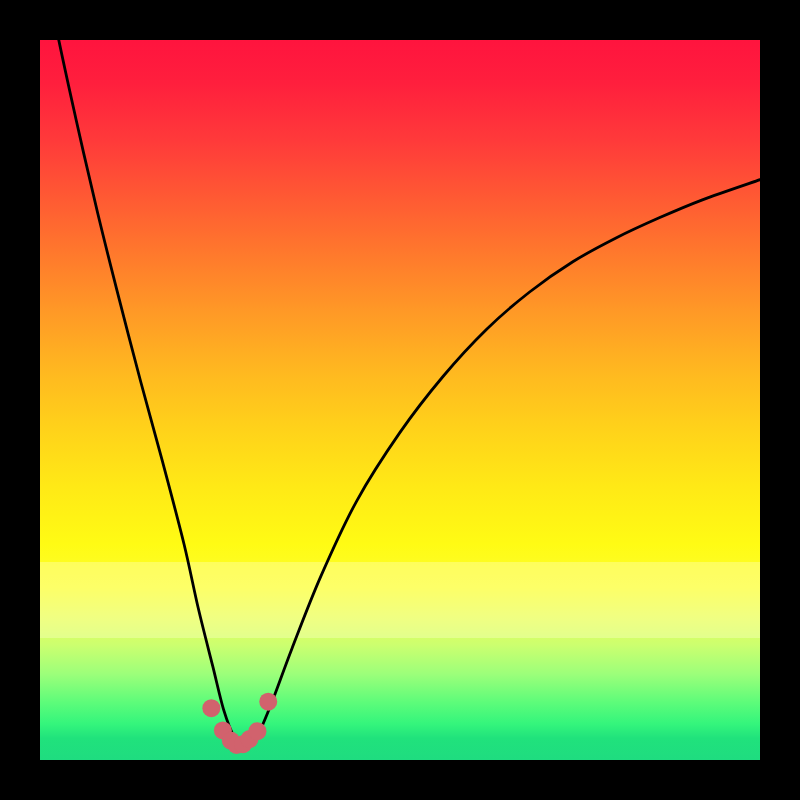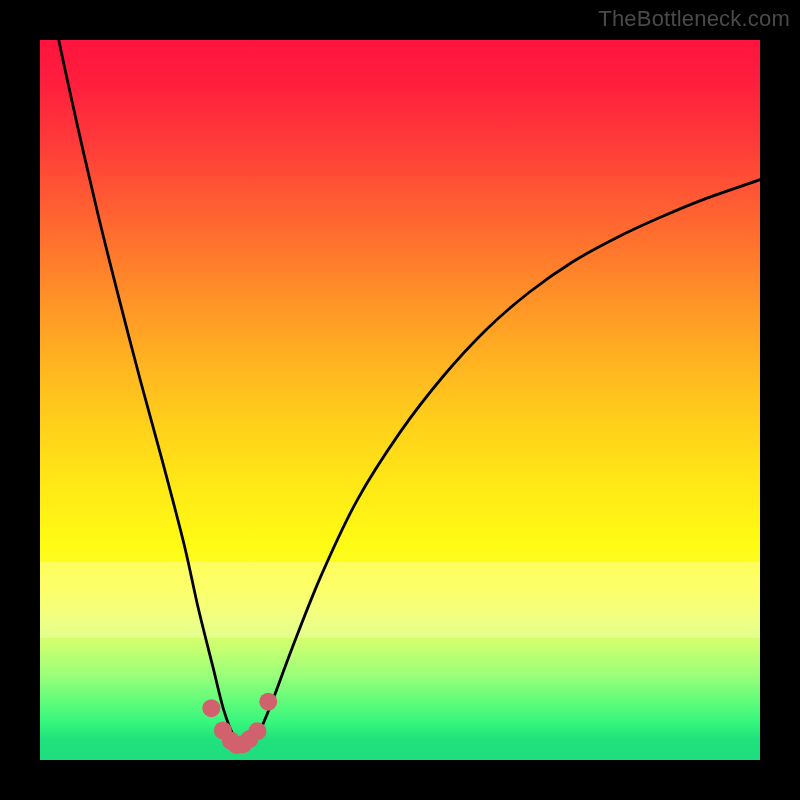--- a/index.html
+++ b/index.html
@@ -71,21 +71,20 @@
     font-size: 22px;
     letter-spacing: 0.2px;
     font-family: Arial, Helvetica, sans-serif;
   }
 </style>
 </head>
 <body>
 
 <div class="frame">
 
-  <div class="attribution">TheBottleneck.com</div>
 
   <div class="plot-area">
     <div class="band band1"></div>
 
     <svg class="curves" viewBox="0 0 720 720" preserveAspectRatio="none">
       <g id="curve-group">
           <path d="M 0.00 -108.00 C 2.30 -94.18, 8.64 -51.55, 14.40 -21.60 C 20.16 8.35, 29.09 48.10, 36.00 79.20 C 42.91 110.30, 50.69 144.00, 57.60 172.80 C 64.51 201.60, 72.29 232.13, 79.20 259.20 C 86.11 286.27, 93.89 316.08, 100.80 342.00 C 107.71 367.92, 115.49 395.28, 122.40 421.20 C 129.31 447.12, 138.24 480.38, 144.00 504.00 C 149.76 527.62, 153.79 549.22, 158.40 568.80 C 163.01 588.38, 168.77 610.27, 172.80 626.40 C 176.83 642.53, 180.14 658.31, 183.60 669.60 C 187.06 680.89, 190.94 691.32, 194.40 696.96 C 197.86 702.60, 201.74 704.65, 205.20 704.88 C 208.66 705.11, 211.97 704.62, 216.00 698.40 C 220.03 692.18, 224.64 680.40, 230.40 666.00 C 236.16 651.60, 243.94 629.14, 252.00 608.40 C 260.06 587.66, 270.43 560.02, 280.80 536.40 C 291.17 512.78, 304.13 483.84, 316.80 460.80 C 329.47 437.76, 346.18 412.33, 360.00 392.40 C 373.82 372.47, 389.38 352.71, 403.20 336.24 C 417.02 319.77, 432.58 302.92, 446.40 289.44 C 460.22 275.96, 475.78 262.83, 489.60 252.00 C 503.42 241.17, 518.98 230.40, 532.80 221.76 C 546.62 213.12, 562.18 205.03, 576.00 198.00 C 589.82 190.97, 605.38 183.95, 619.20 177.84 C 633.02 171.73, 646.27 165.95, 662.40 159.84 C 678.53 153.73, 710.78 142.91, 720.00 139.68" fill="none" stroke="#000000" stroke-width="2.8" stroke-linecap="round"></path>
         </g>
       <g id="marker-group">
           <circle cx="171.36" cy="668.16" r="9" fill="#d1626d"></circle>

